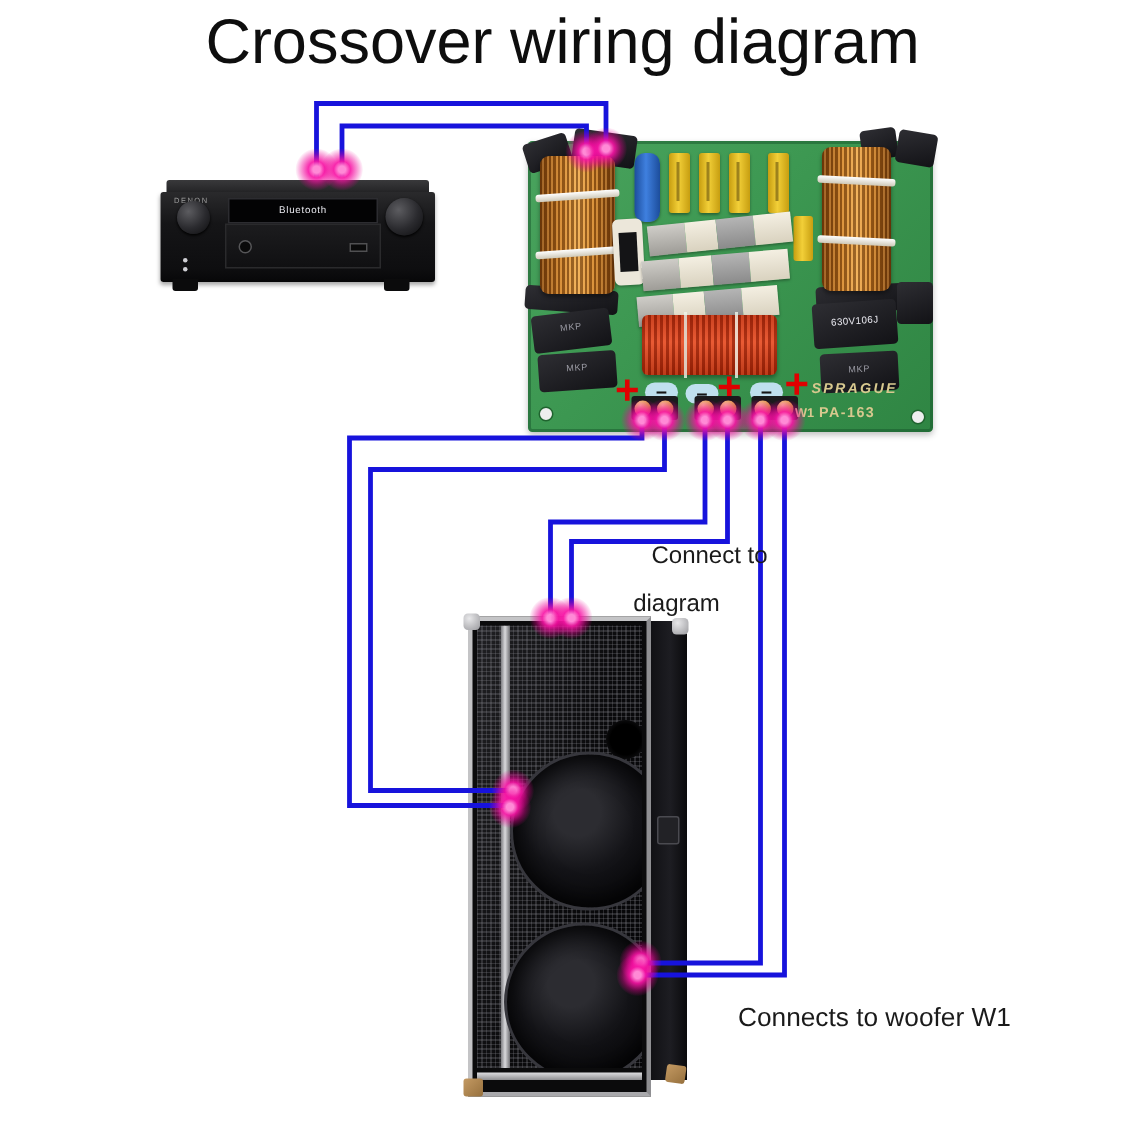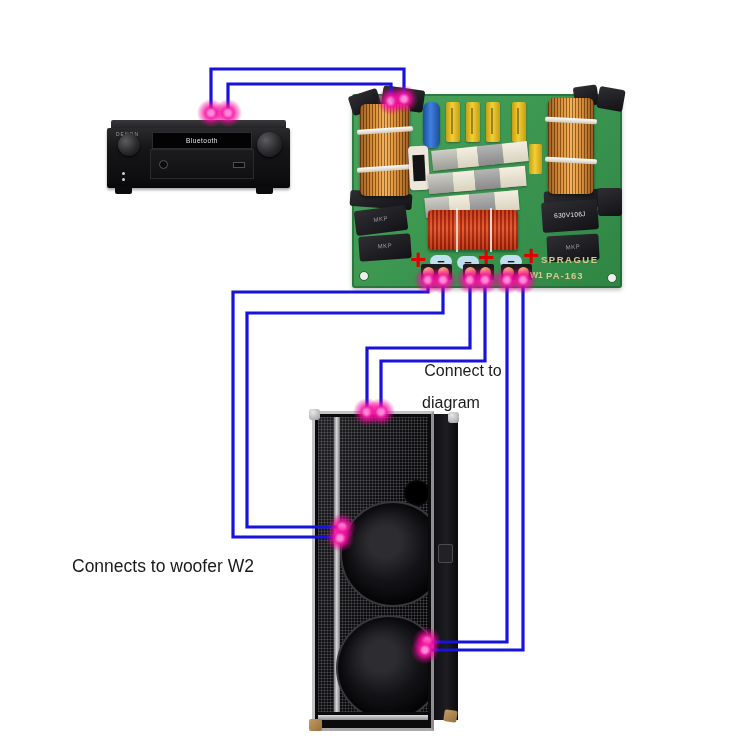--- a/index.html
+++ b/index.html
@@ -92,20 +92,21 @@
   .wire{fill:none;stroke:var(--wire,#1713dc);stroke-width:3.2;stroke-linejoin:miter;stroke-linecap:square;}
   .glow{position:absolute;width:28px;height:28px;margin:-14px 0 0 -14px;border-radius:50%;z-index:6;pointer-events:none;
         background:radial-gradient(circle,#ff8ad6 0 12%,rgba(248,20,165,.9) 28%,rgba(238,0,150,.38) 52%,rgba(238,0,150,0) 72%);}
   .txt-layer{z-index:7;}
 </style>
 </head>
 <body>
 
 <div id="canvas">
 
+  <h1 id="title">Crossover wiring diagram</h1>
 
   <div class="amp">
     <div class="amp-topface"></div>
     <div class="amp-body">
       <span class="amp-brand">DENON</span>
       <div class="knob knob-l"></div>
       <div class="knob knob-r"></div>
       <div class="amp-display">
         <span>Bluetooth</span>
       </div>
@@ -214,21 +215,21 @@
     <div class="tbase" style="left:69px;"></div>
     <span class="screw" style="left:71px;"></span>
     <span class="screw" style="left:86px;"></span>
     <div class="tbase" style="left:111px;"></div>
     <span class="screw" style="left:113px;"></span>
     <span class="screw" style="left:128px;"></span>
     <div class="tbase" style="left:149px;"></div>
     <span class="screw" style="left:151px;"></span>
     <span class="screw" style="left:166px;"></span>
 
-    <span class="silk" style="left:189px;top:160px;font-size:9.5px;letter-spacing:1.5px;">SPRAGUE</span>
+    <span class="silk" style="left:189px;top:160px;font-size:9.5px;letter-spacing:1.5px;font-style:italic;">SPRAGUE</span>
     <span class="silk" style="left:178px;top:176px;font-size:8.5px;">W1</span>
     <span class="silk" style="left:194px;top:176px;font-size:9.5px;letter-spacing:1px;">PA-163</span>
   </div>
 
   <div class="spk-side">
     <span class="spk-badge"></span>
   </div>
   <div class="spk-front">
     <div class="grille">
       <div class="gstrip"></div>
@@ -264,17 +265,17 @@
   <span class="glow" style="left:485px;top:280px;"></span>
   <span class="glow" style="left:507px;top:280px;"></span>
   <span class="glow" style="left:523px;top:280px;"></span>
   <span class="glow" style="left:367px;top:412px;"></span>
   <span class="glow" style="left:381px;top:412px;"></span>
   <span class="glow" style="left:342px;top:527px;"></span>
   <span class="glow" style="left:340px;top:538px;"></span>
   <span class="glow" style="left:427px;top:641px;"></span>
   <span class="glow" style="left:425px;top:650px;"></span>
 
-  <div class="lbl-small txt-layer" style="left:402px;top:362px;width:122px;">Connect to</div>
+  <div class="lbl-small txt-layer" style="left:412px;top:362px;width:122px;">Connect to</div>
   <div class="lbl-small txt-layer" style="left:390px;top:394px;width:122px;">diagram</div>
-  <div class="lbl txt-layer" style="left:72px;top:556px;">Connects to woofer W2</div>
+  <div class="lbl txt-layer" style="left:492px;top:668px;">Connects to woofer W1</div>
 
 </div>
 
 </body></html>

